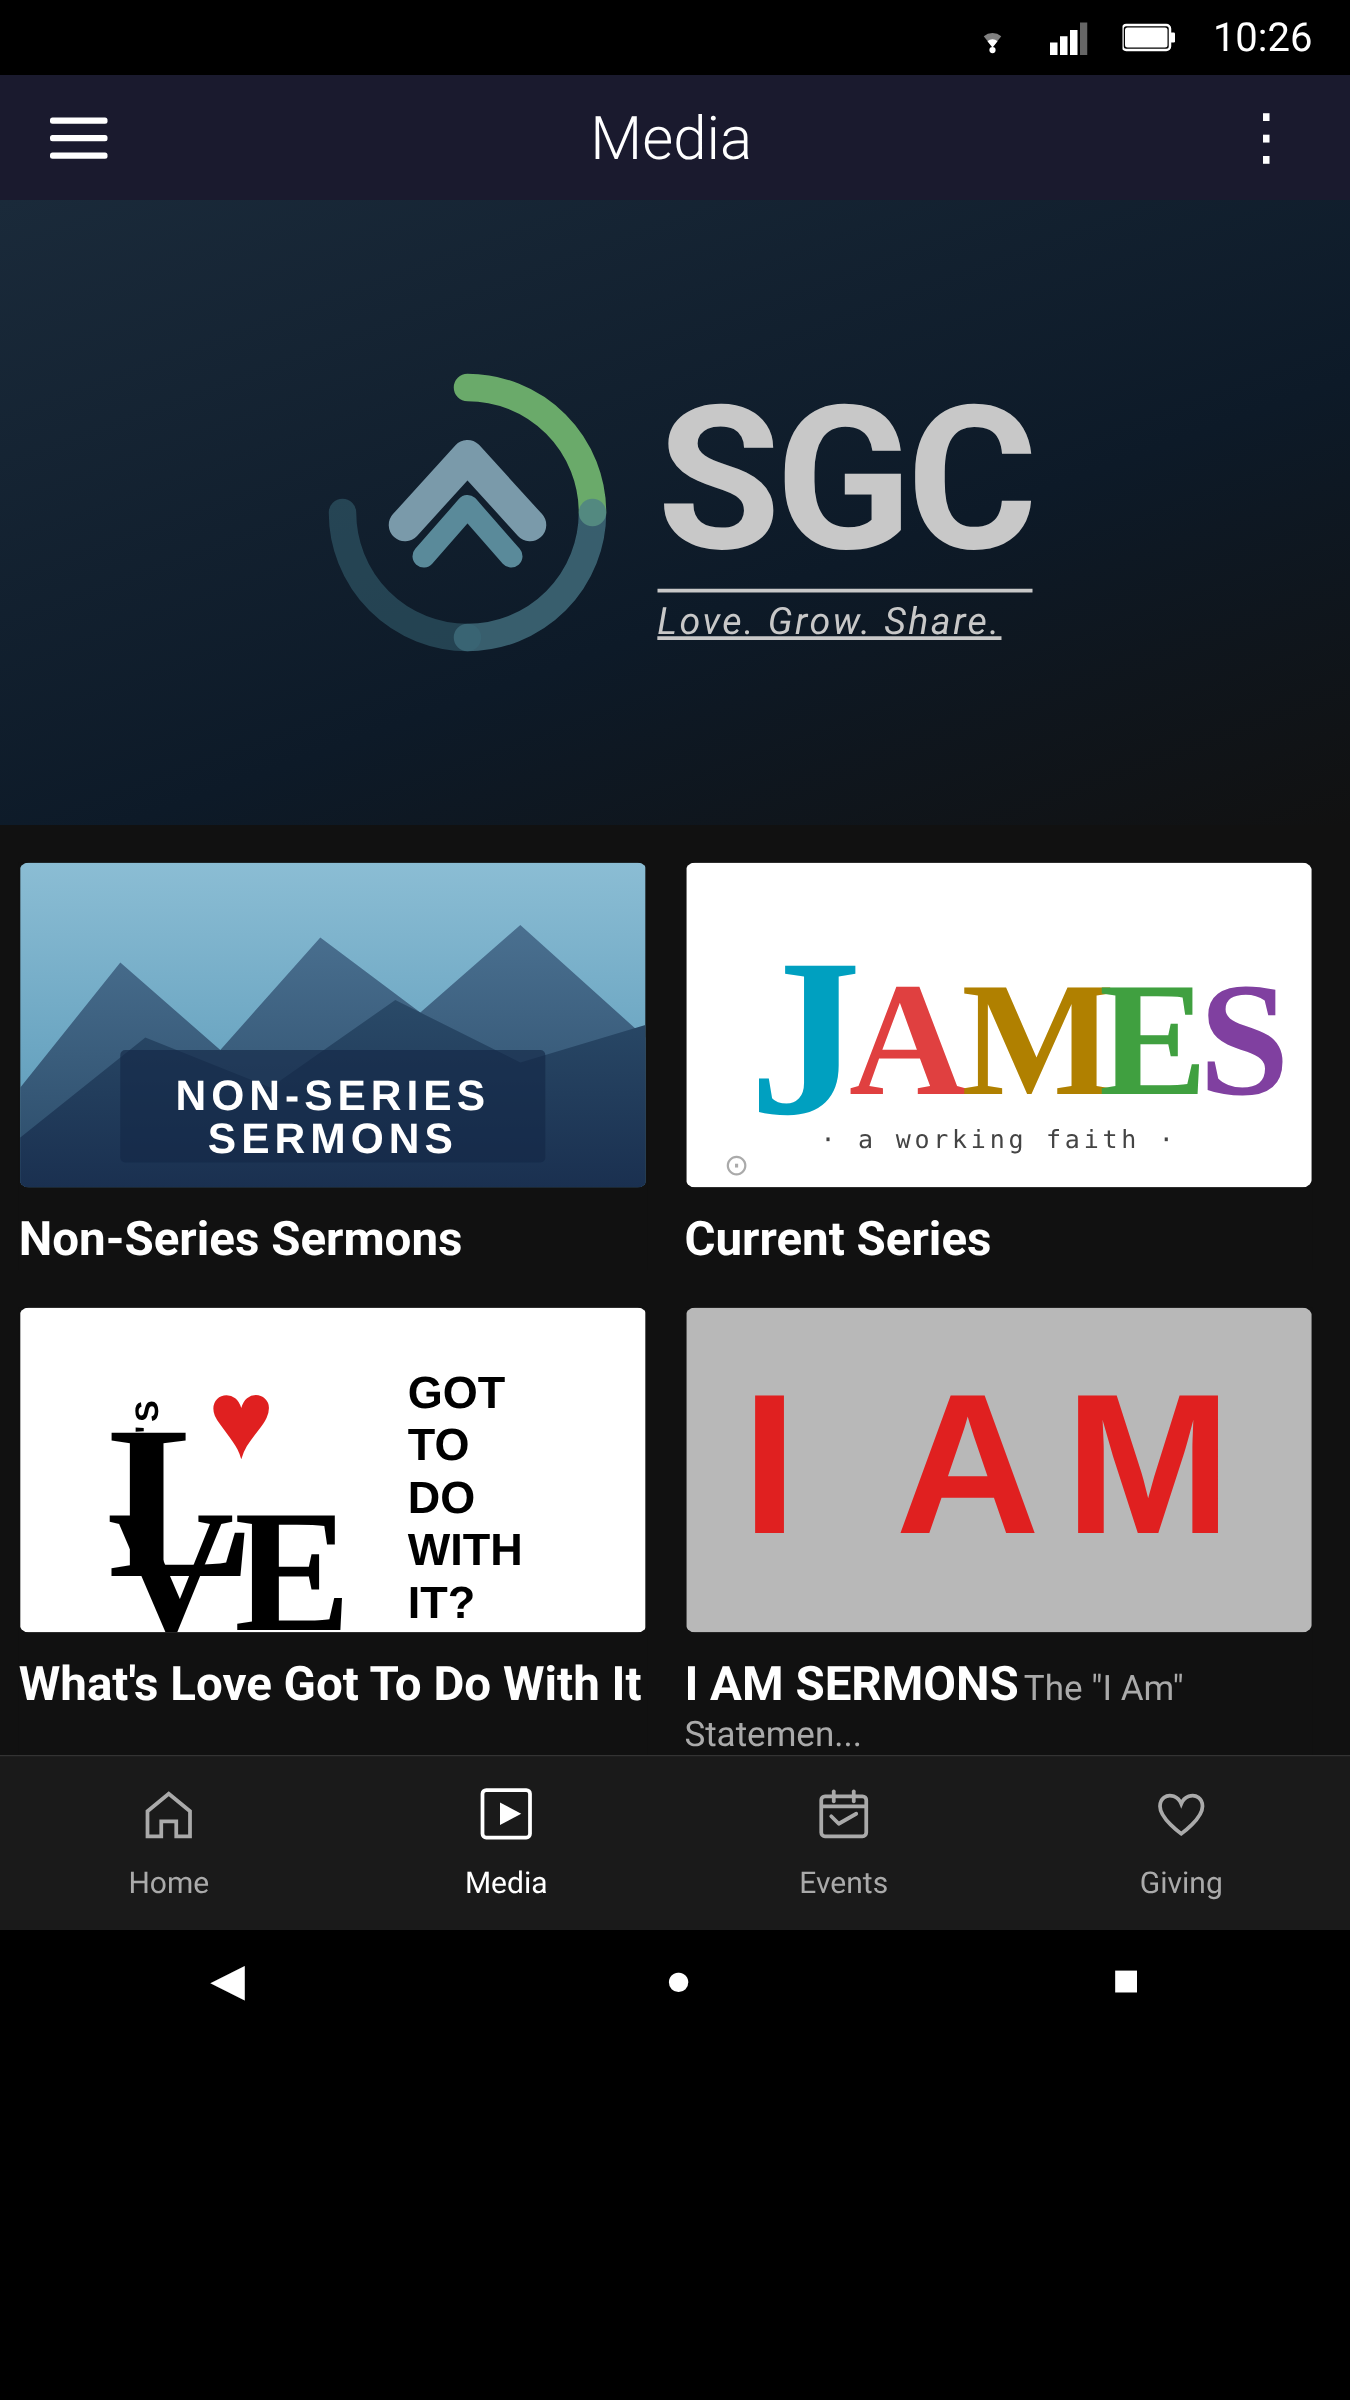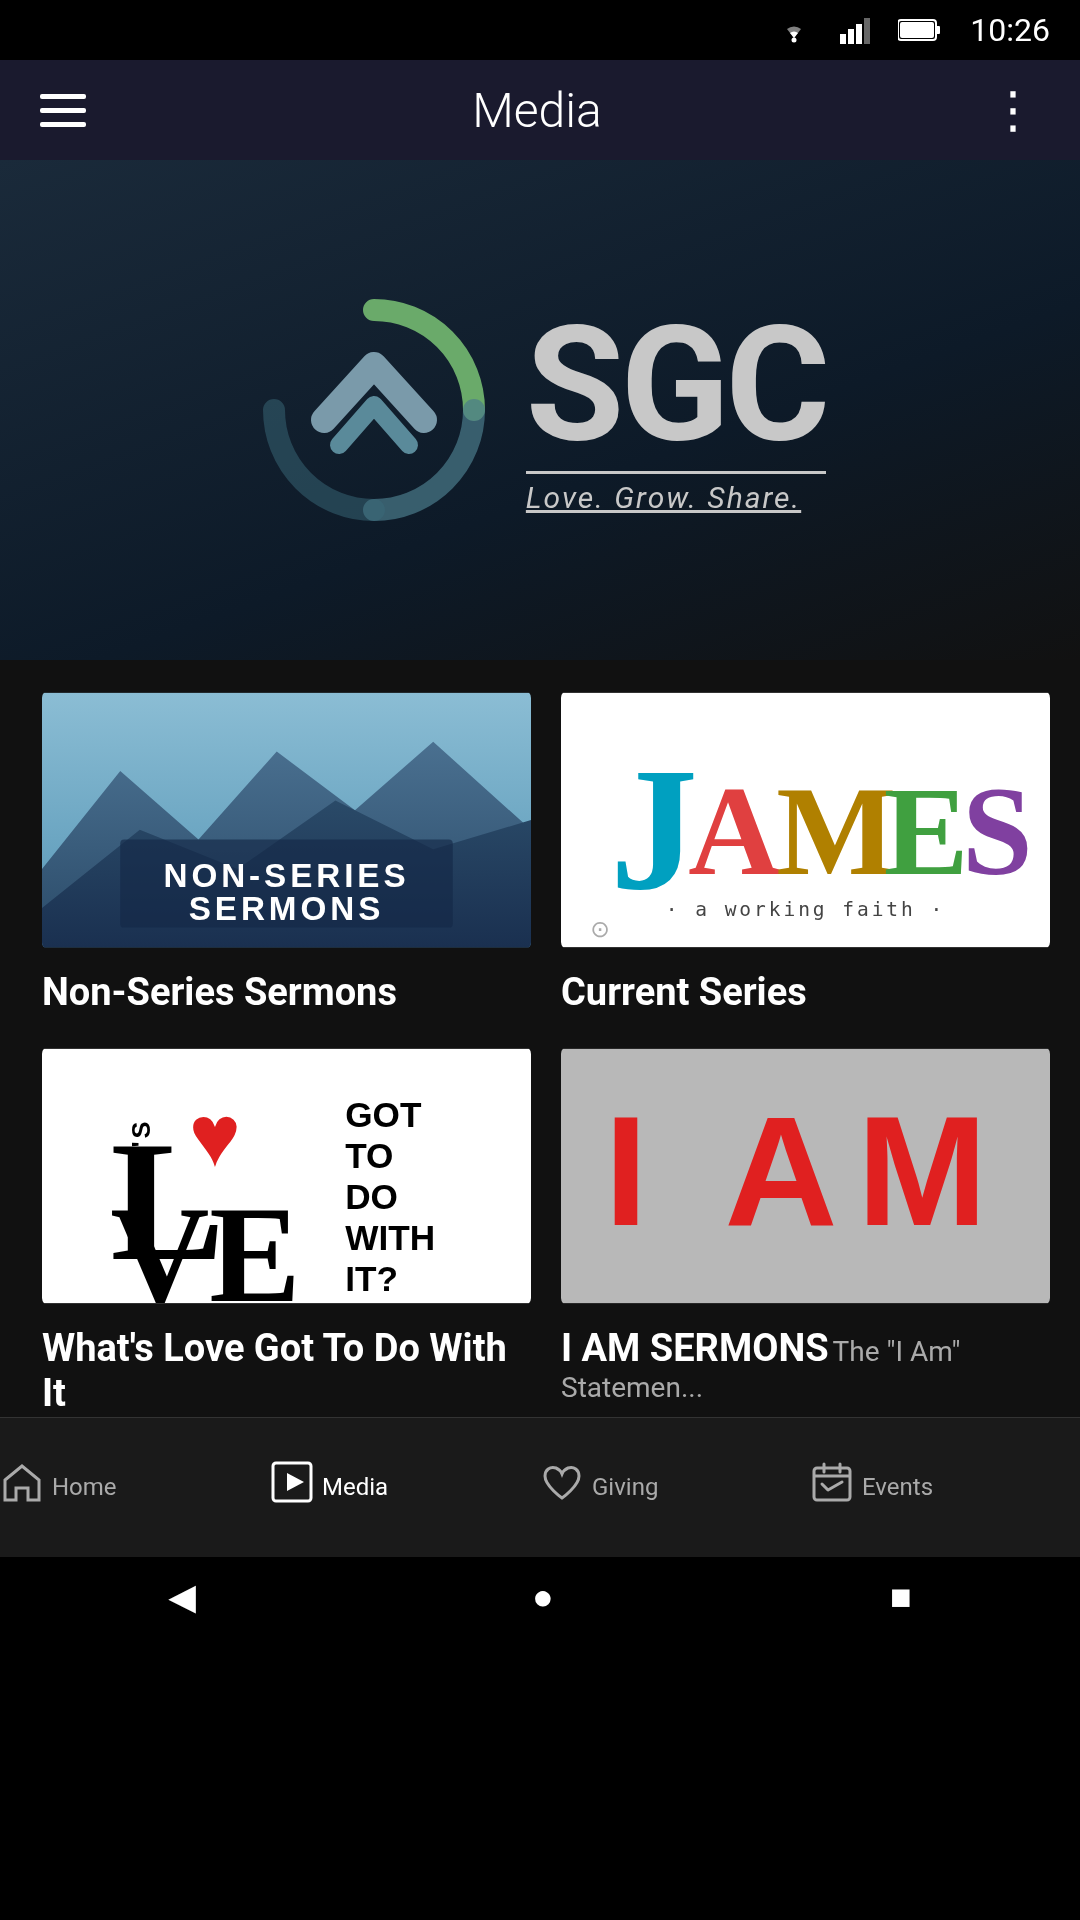--- a/index.html
+++ b/index.html
@@ -107,21 +107,21 @@
       font-size: 30px;
       color: #c8c8c8;
       font-style: italic;
       letter-spacing: 2px;
       text-decoration: underline;
     }
 
     
     .grid {
       background: #111;
-      padding: 30px 30px 0 42px;
+      padding: 30px 30px 0 15px;
       display: grid;
       grid-template-columns: 1fr 1fr;
       gap: 30px;
     }
     .card {
       background: #111;
       cursor: pointer;
     }
     .card-image {
       width: 100%;
@@ -150,21 +150,21 @@
       height: 140px;
       display: flex;
       align-items: center;
       justify-content: space-around;
       border-top: 1px solid #333;
       position: sticky;
       bottom: 0;
     }
     .nav-item {
       display: flex;
-      flex-direction: row;
+      flex-direction: column;
       align-items: center;
       gap: 8px;
       cursor: pointer;
       flex: 1;
     }
     .nav-icon {
       font-size: 44px;
       color: #aaa;
     }
     .nav-item.active .nav-icon {
@@ -353,38 +353,38 @@
         <rect x="3" y="3" width="38" height="38" rx="3" stroke="#fff" stroke-width="3" fill="none"></rect>
         <polygon points="17,13 34,22 17,31" fill="#fff"></polygon>
       </svg>
     </div>
     <span class="nav-label">Media</span>
   </div>
 
   <div class="nav-item">
     <div class="nav-icon">
       <svg width="44" height="44" viewBox="0 0 44 44" fill="none" xmlns="http://www.w3.org/2000/svg">
-        <path d="M22 38 C22 38 5 26 5 16 C5 10 10 6 16 8 C18.5 9 21 11.5 22 14 C23 11.5 25.5 9 28 8 C34 6 39 10 39 16 C39 26 22 38 22 38Z" stroke="#aaa" stroke-width="3" fill="none"></path>
-      </svg>
-    </div>
-    <span class="nav-label">Giving</span>
-  </div>
-
-  <div class="nav-item">
-    <div class="nav-icon">
-      <svg width="44" height="44" viewBox="0 0 44 44" fill="none" xmlns="http://www.w3.org/2000/svg">
         <rect x="4" y="8" width="36" height="32" rx="3" stroke="#aaa" stroke-width="3" fill="none"></rect>
         <line x1="4" y1="16" x2="40" y2="16" stroke="#aaa" stroke-width="3"></line>
         <line x1="14" y1="4" x2="14" y2="12" stroke="#aaa" stroke-width="3" stroke-linecap="round"></line>
         <line x1="30" y1="4" x2="30" y2="12" stroke="#aaa" stroke-width="3" stroke-linecap="round"></line>
         <path d="M12 24 L18 30 L32 22" stroke="#aaa" stroke-width="3" fill="none" stroke-linecap="round" stroke-linejoin="round"></path>
       </svg>
     </div>
     <span class="nav-label">Events</span>
   </div>
 
+  <div class="nav-item">
+    <div class="nav-icon">
+      <svg width="44" height="44" viewBox="0 0 44 44" fill="none" xmlns="http://www.w3.org/2000/svg">
+        <path d="M22 38 C22 38 5 26 5 16 C5 10 10 6 16 8 C18.5 9 21 11.5 22 14 C23 11.5 25.5 9 28 8 C34 6 39 10 39 16 C39 26 22 38 22 38Z" stroke="#aaa" stroke-width="3" fill="none"></path>
+      </svg>
+    </div>
+    <span class="nav-label">Giving</span>
+  </div>
+
 </div>
 
 <div class="android-nav">
   <span class="android-nav-btn">◀</span>
   <span class="android-nav-btn">●</span>
   <span class="android-nav-btn">■</span>
 </div>
 
 </body></html>

